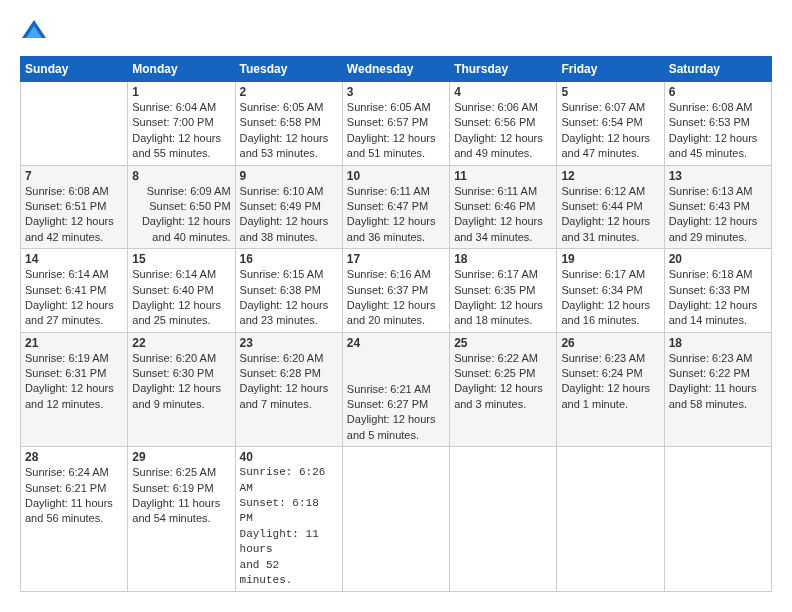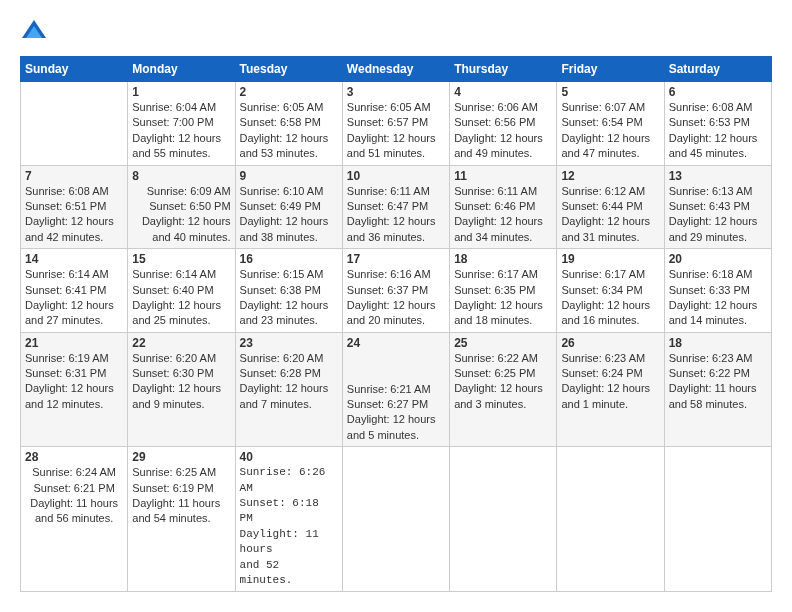--- a/index.html
+++ b/index.html
@@ -328,21 +328,21 @@
             <span class="day-number">18</span>
             <div class="cell-info" style="white-space: pre-line;">Sunrise: 6:23 AM
 Sunset: 6:22 PM
 Daylight: 11 hours
 and 58 minutes.</div>
           </td>
         </tr>
         <tr>
           <td>
             <span class="day-number">28</span>
-            <div class="cell-info" style="white-space: pre-line; text-align: center;">Sunrise: 6:24 AM
+            <div class="cell-info" style="white-space: pre-line;">Sunrise: 6:24 AM
 Sunset: 6:21 PM
 Daylight: 11 hours
 and 56 minutes.</div>
           </td>
           <td>
             <span class="day-number">29</span>
             <div class="cell-info" style="white-space: pre-line;">Sunrise: 6:25 AM
 Sunset: 6:19 PM
 Daylight: 11 hours
 and 54 minutes.</div>

